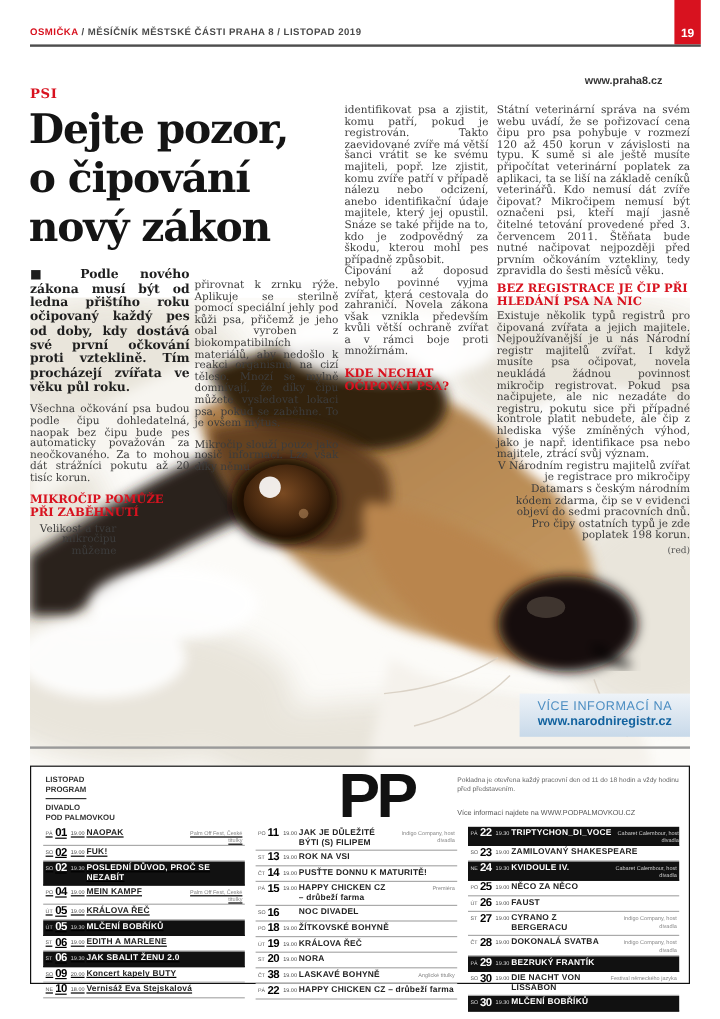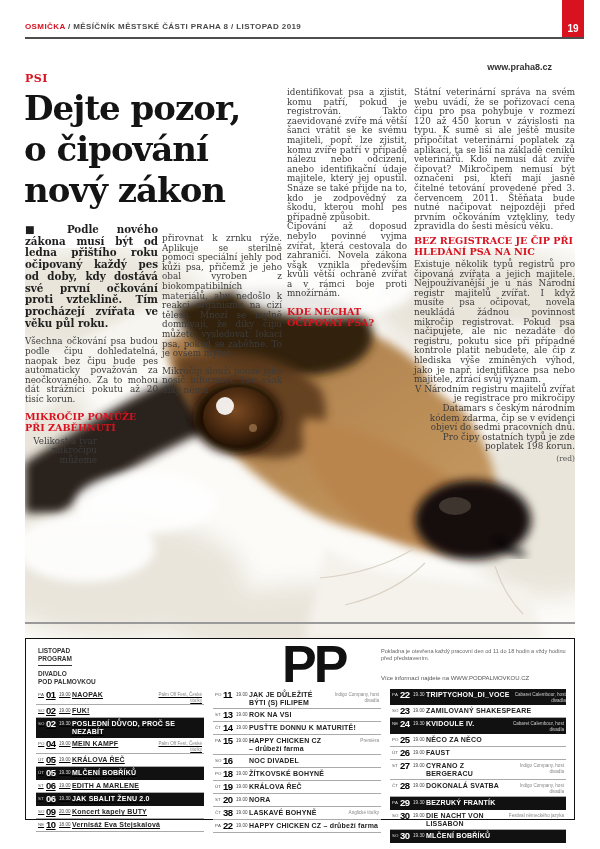--- a/index.html
+++ b/index.html
@@ -169,20 +169,24 @@
   </div>
 
   <div class="col overlay" style="left:414px;top:88px;width:161px;">
     <p style="margin-bottom:4px">Státní veterinární správa na svém webu uvádí, že se pořizovací cena čipu pro psa pohybuje v rozmezí 120 až 450 korun v závislosti na typu. K sumě si ale ještě musíte připočítat veterinární poplatek za aplikaci, ta se liší na základě ceníků veterinářů. Kdo nemusí dát zvíře čipovat? Mikročipem nemusí být označeni psi, kteří mají jasně čitelné tetování provedené před 3. červencem 2011. Štěňata bude nutné načipovat nejpozději před prvním očkováním vztekliny, tedy zpravidla do šesti měsíců věku.</p>
     <div class="subhead">BEZ REGISTRACE JE ČIP PŘI HLEDÁNÍ PSA NA NIC</div>
     <p style="margin-bottom:0">Existuje několik typů registrů pro čipovaná zvířata a jejich majitele. Nejpoužívanější je u nás Národní registr majitelů zvířat. I když musíte psa očipovat, novela neukládá žádnou povinnost mikročip registrovat. Pokud psa načipujete, ale nic nezadáte do registru, pokutu sice při případné kontrole platit nebudete, ale čip z hlediska výše zmíněných výhod, jako je např. identifikace psa nebo majitele, ztrácí svůj význam.</p>
     <p class="tail-right" style="margin-bottom:0">V Národním registru majitelů zvířat je registrace pro mikročipy Datamars s českým národním kódem zdarma, čip se v evidenci objeví do sedmi pracovních dnů. Pro čipy ostatních typů je zde poplatek 198 korun.</p>
     <div class="sig">(red)</div>
   </div>
 
+  <div class="info-box">
+    <div class="l1">VÍCE INFORMACÍ NA</div>
+    <div class="l2">www.narodniregistr.cz</div>
+  </div>
 
   <div class="mid-rule"></div>
 
   <div class="program">
     <div class="prog-month">
       <div>LISTOPAD</div>
       <div>PROGRAM</div>
     </div>
     <div class="prog-month-rule"></div>
     <div class="prog-venue">

